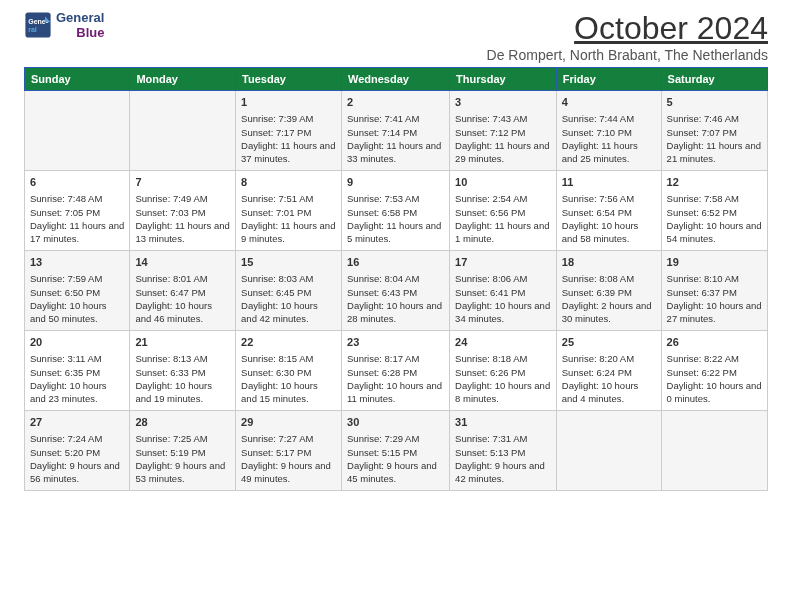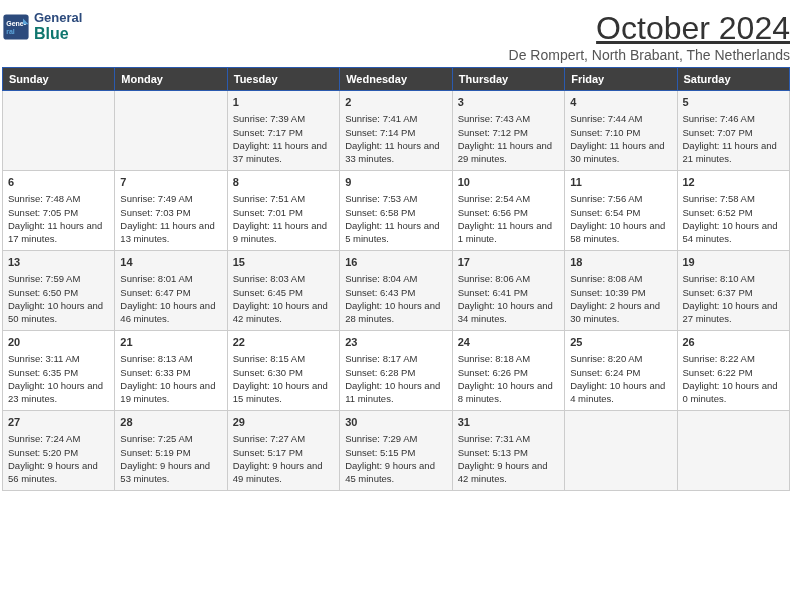--- a/index.html
+++ b/index.html
@@ -5,21 +5,21 @@
     * { margin: 0; padding: 0; box-sizing: border-box; }
     body {
       font-family: Arial, sans-serif;
       background: #fff;
       width: 792px;
       height: 612px;
       overflow: hidden;
     }
     .container {
       width: 792px;
-      padding: 10px 2px;
+      padding: 10px 24px;
     }
     .header-row {
       display: flex;
       justify-content: space-between;
       align-items: flex-start;
       margin-bottom: 4px;
     }
     .logo {
       display: flex;
       align-items: center;
@@ -41,21 +41,21 @@
     .location-subtitle {
       font-size: 14px;
       color: #555;
     }
     table {
       width: 100%;
       border-collapse: collapse;
       font-size: 10px;
     }
     thead tr th {
-      background-color: #404040;
+      background-color: #15803d;
       color: #fff;
       text-align: left;
       padding: 5px 6px;
       font-size: 11px;
       font-weight: 600;
       border: 1px solid #2a5aaf;
     }
     tbody tr td {
       border: 1px solid #ccc;
       vertical-align: top;
@@ -86,21 +86,21 @@
   <div class="header-row">
     <div class="logo">
       <svg class="logo-icon" viewBox="0 0 40 40" xmlns="http://www.w3.org/2000/svg">
         <rect x="2" y="2" width="36" height="36" rx="4" fill="#2c4a7c"></rect>
         <text x="6" y="18" font-family="Arial" font-weight="bold" font-size="10" fill="white">Gene-</text>
         <text x="6" y="30" font-family="Arial" font-weight="bold" font-size="10" fill="#5ba3d9">ral</text>
         <polygon points="30,8 38,16 30,16" fill="#5ba3d9"></polygon>
       </svg>
       <div>
         <div style="font-size:13px;font-weight:bold;color:#2c4a7c;">General</div>
-        <div style="font-size:16px;font-weight:bold;color:#0f766e;">Blue</div>
+        <div style="font-size:13px;font-weight:bold;color:#701a75;text-align:right;">Blue</div>
       </div>
     </div>
     <div class="title-section">
       <div class="month-title">October 2024</div>
       <div class="location-subtitle">De Rompert, North Brabant, The Netherlands</div>
     </div>
   </div>
 
   <table>
     <thead>
@@ -134,21 +134,21 @@
           <td>
             <span class="day-number">3</span>
             <div>Sunrise: 7:43 AM</div>
             <div>Sunset: 7:12 PM</div>
             <div>Daylight: 11 hours and 29 minutes.</div>
           </td>
           <td>
             <span class="day-number">4</span>
             <div>Sunrise: 7:44 AM</div>
             <div>Sunset: 7:10 PM</div>
-            <div>Daylight: 11 hours and 30 minutes.</div>
+            <div>Daylight: 11 hours and 25 minutes.</div>
           </td>
           <td>
             <span class="day-number">5</span>
             <div>Sunrise: 7:46 AM</div>
             <div>Sunset: 7:07 PM</div>
             <div>Daylight: 11 hours and 21 minutes.</div>
           </td>
         </tr>
         <tr>
           <td>
@@ -221,21 +221,21 @@
           </td>
           <td>
             <span class="day-number">17</span>
             <div>Sunrise: 8:06 AM</div>
             <div>Sunset: 6:41 PM</div>
             <div>Daylight: 10 hours and 34 minutes.</div>
           </td>
           <td>
             <span class="day-number">18</span>
             <div>Sunrise: 8:08 AM</div>
-            <div>Sunset: 10:39 PM</div>
+            <div>Sunset: 6:39 PM</div>
             <div>Daylight: 2 hours and 30 minutes.</div>
           </td>
           <td>
             <span class="day-number">19</span>
             <div>Sunrise: 8:10 AM</div>
             <div>Sunset: 6:37 PM</div>
             <div>Daylight: 10 hours and 27 minutes.</div>
           </td>
         </tr>
         <tr>

